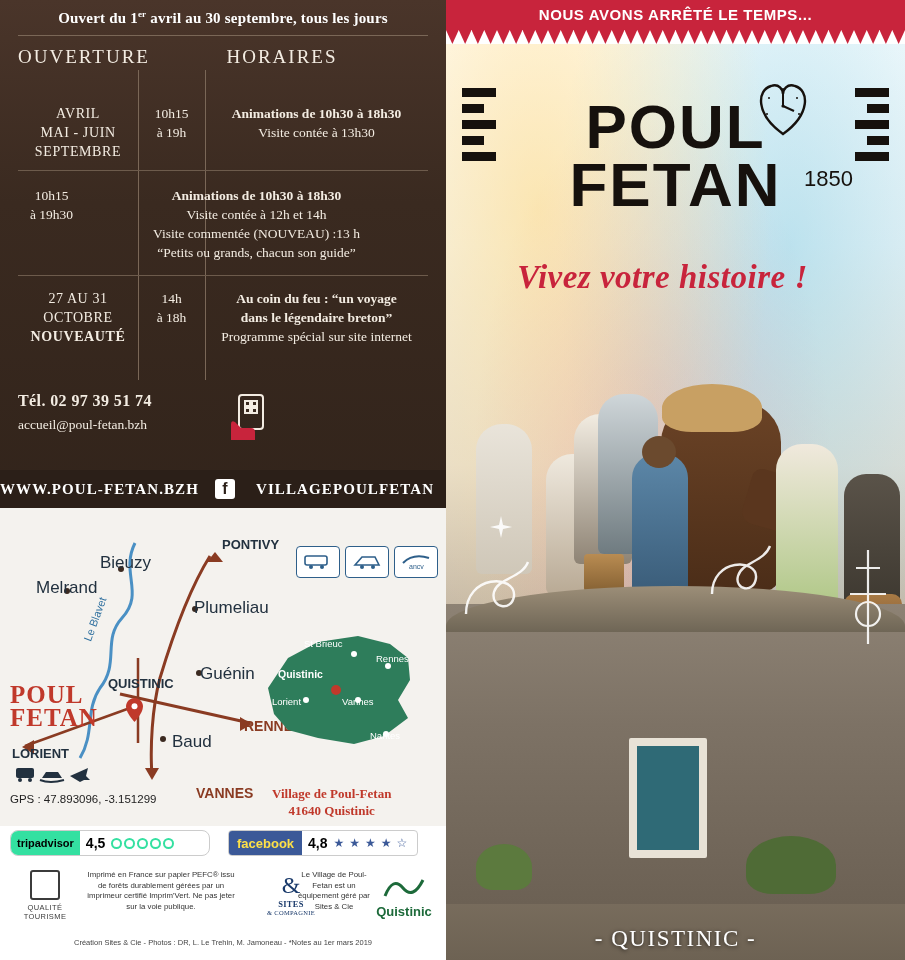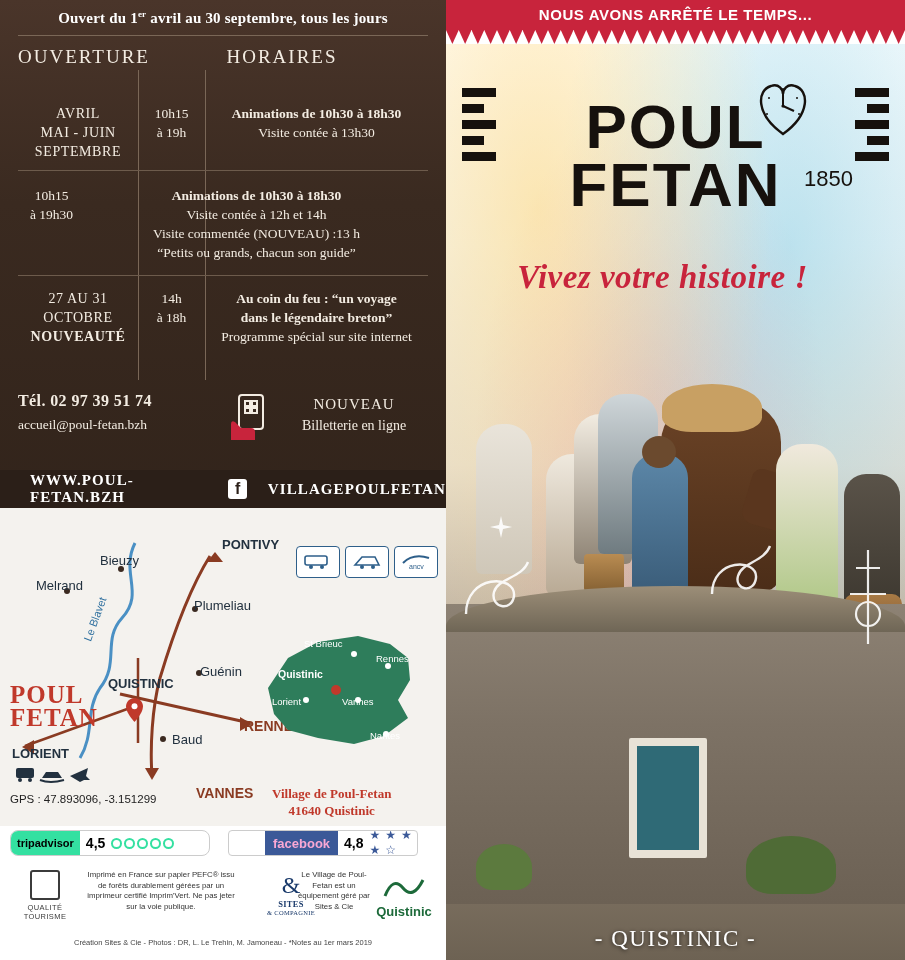--- a/index.html
+++ b/index.html
@@ -63,37 +63,37 @@
   .contact .left { width:200px; }
   .contact .tel { font-size:16px; font-weight:bold; letter-spacing:.4px; }
   .contact .mail { font-size:13.5px; margin-top:7px; }
   .contact .mid { width:62px; display:flex; justify-content:center; padding-top:2px;}
   .contact .right { flex:1; text-align:center; padding-top:4px;}
   .contact .right .n1 { font-size:15px; letter-spacing:1px; }
   .contact .right .n2 { font-size:14px; margin-top:5px; }
 
   .web-bar {
     position:absolute; bottom:0; left:0; width:446px; height:38px;
-    background:#2b1f18; display:flex; align-items:center; padding-left:30px;
+    background:#2b1f18; display:flex; align-items:center; padding-left:0;
   }
   .web-bar .url { font-size:15px; font-weight:bold; letter-spacing:1.1px; color:#fff; }
   .fb-sq {
     width:20px; height:20px; background:#fff; color:#2b1f18; border-radius:3px;
     font-family:"Liberation Sans", sans-serif; font-weight:bold; font-size:16px;
     line-height:20px; text-align:center; margin:0 9px 0 16px;
   }
   .web-bar .fbname { font-size:15px; font-weight:bold; letter-spacing:1.1px; color:#fff;margin-left:12px; }
 
   
   .map-panel {
     position:absolute; left:0; top:508px; width:446px; height:318px;
     background:#f4f2ee;
   }
   .map-area { position:absolute; inset:0; }
-  .map-city { position:absolute; font-size:13px; color:#22313f; font-family:"Liberation Sans", sans-serif;}
+  .map-city { position:absolute; font-size:17px; color:#22313f; font-family:"Liberation Sans", sans-serif;}
   .map-dot { position:absolute; width:6px; height:6px; background:#3b2a20; border-radius:50%; }
   .logo-poul {
     position:absolute; left:10px; top:175px; color:#c0392b;
     font-size:25px; font-weight:bold; line-height:23px; letter-spacing:1px;
   }
   .brittany {
     position:absolute; left:258px; top:110px; width:160px; height:150px;
   }
   .icons-box { position:absolute; right:8px; top:38px; display:flex; gap:5px; }
   .ibox {
@@ -118,23 +118,23 @@
   .ta-logo { background:#34e0a1; color:#000; font-weight:bold; font-size:11px;
     padding:0 6px; height:100%; display:flex; align-items:center;
     font-family:"Liberation Sans", sans-serif; }
   .ta-score { font-size:14px; font-weight:bold; margin:0 6px; font-family:"Liberation Sans", sans-serif;}
   .ta-circles { display:flex; gap:2px; }
   .ta-circles i { width:11px; height:11px; border:2px solid #34e0a1; border-radius:50%; display:block;}
   .fbbox {
     position:absolute; left:228px; top:4px; width:190px; height:26px;
     background:#fff; border:1px solid #ccc; border-radius:4px; display:flex; align-items:center; overflow:hidden;
   }
-  .fb-logo { background:#3b5998; color:#f9a8d4; font-weight:bold; font-size:13px;
+  .fb-logo { background:#3b5998; color:#fde047; font-weight:bold; font-size:13px;
     padding:0 8px; height:100%; display:flex; align-items:center;
-    font-family:"Liberation Sans", sans-serif;margin-left:36px;}
+    font-family:"Liberation Sans", sans-serif;}
   .fb-score { font-size:14px; font-weight:bold; margin:0 6px; font-family:"Liberation Sans", sans-serif;}
   .fb-stars { color:#3b5998; font-size:12px; letter-spacing:1px;}
 
   
   .footer-logos { position:absolute; left:0; top:866px; width:446px; height:70px; }
   .qt { position:absolute; left:12px; top:4px; width:66px; text-align:center; }
   .qt .sq { width:30px; height:30px; border:2px solid #3b3b3b; margin:0 auto; border-radius:3px;}
   .qt .txt { font-size:7.5px; letter-spacing:.4px; margin-top:3px; color:#3b3b3b; font-family:"Liberation Sans", sans-serif;}
   .pefc { position:absolute; left:86px; top:4px; width:150px; font-size:7.8px; color:#333; line-height:10.5px; text-align:center; font-family:"Liberation Sans", sans-serif;}
   .sites { position:absolute; left:246px; top:6px; width:90px; text-align:center; }
@@ -282,24 +282,20 @@
         <div class="mid">
           <svg width="44" height="52" viewBox="0 0 44 52">
             <rect x="12" y="1" width="24" height="34" rx="3" fill="none" stroke="#f3ece2" stroke-width="2"></rect>
             <rect x="17" y="6" width="14" height="14" fill="#f3ece2"></rect>
             <rect x="19" y="8" width="3" height="3" fill="#3a2a20"></rect>
             <rect x="26" y="8" width="3" height="3" fill="#3a2a20"></rect>
             <rect x="19" y="15" width="3" height="3" fill="#3a2a20"></rect>
             <rect x="26" y="15" width="3" height="3" fill="#3a2a20"></rect>
             <path d="M4 46 L4 30 Q4 26 8 28 L14 34 L24 34 Q28 34 28 38 L28 46 Z" fill="#c8243c"></path>
           </svg>
-        </div>
-        <div class="right">
-          <div class="n1">NOUVEAU</div>
-          <div class="n2">Billetterie en ligne</div>
         </div>
       </div>
 
       <div class="web-bar">
         <span class="url">WWW.POUL-FETAN.BZH</span>
         <span class="fb-sq">f</span>
         <span class="fbname">VILLAGEPOULFETAN</span>
       </div>
     </div>
 

